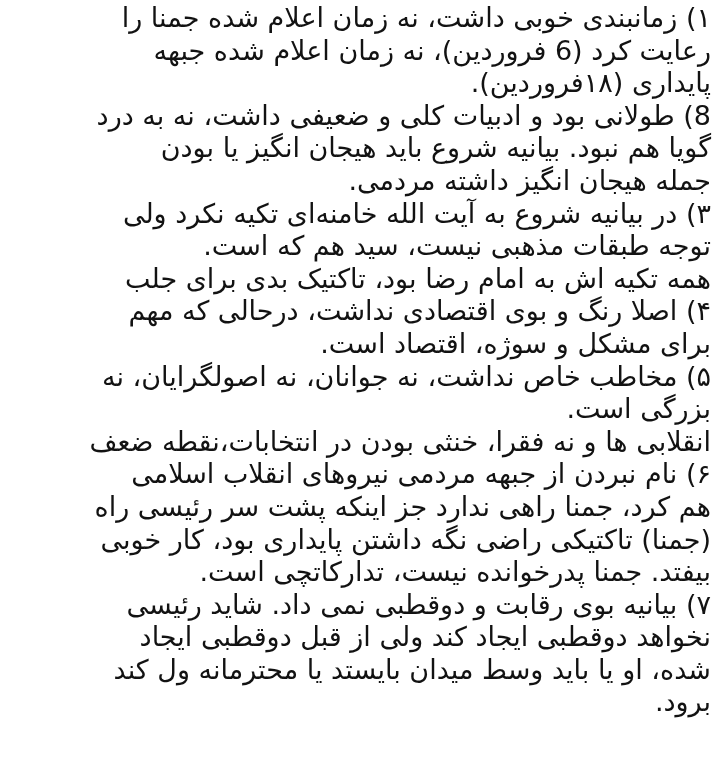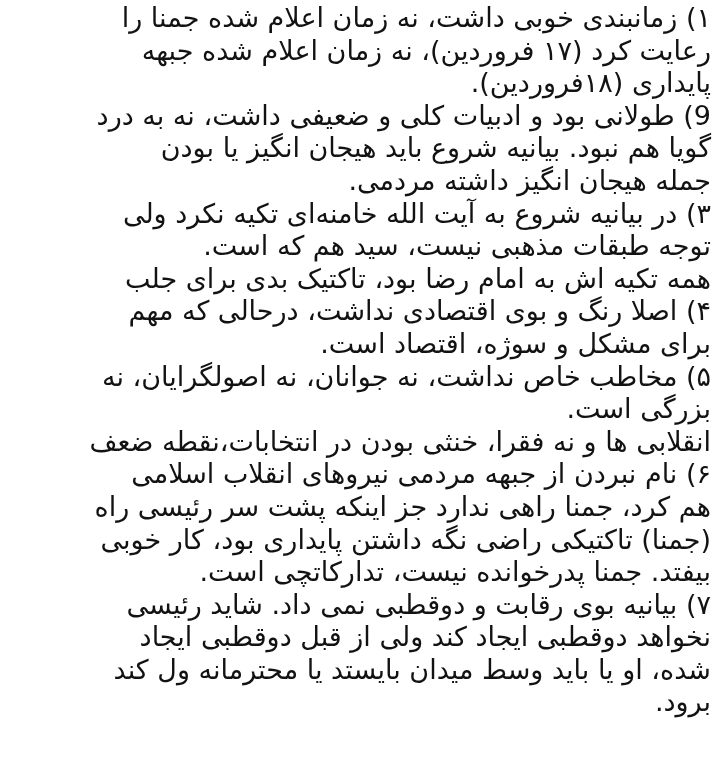--- a/index.html
+++ b/index.html
@@ -25,26 +25,26 @@
   .point { margin: 0; padding: 0; }
   .line { margin: 0; padding: 0; white-space: nowrap; }
 </style>
 </head>
 <body>
 
 <div class="document">
 
   <section class="point">
     <div class="line">۱) زمانبندی خوبی داشت، نه زمان اعلام شده جمنا را</div>
-    <div class="line">رعایت کرد (۱۷ فروردین)، نه زمان اعلام شده جبهه</div>
+    <div class="line">رعایت کرد (6 فروردین)، نه زمان اعلام شده جبهه</div>
     <div class="line">پایداری (۱۸فروردین).</div>
   </section>
 
   <section class="point">
-    <div class="line">9) طولانی بود و ادبیات کلی و ضعیفی داشت، نه به درد</div>
+    <div class="line">8) طولانی بود و ادبیات کلی و ضعیفی داشت، نه به درد</div>
     <div class="line">گویا هم نبود. بیانیه شروع باید هیجان انگیز یا بودن</div>
     <div class="line">جمله هیجان انگیز داشته مردمی.</div>
   </section>
 
   <section class="point">
     <div class="line">۳) در بیانیه شروع به آیت الله خامنه‌ای تکیه نکرد ولی</div>
     <div class="line">توجه طبقات مذهبی نیست، سید هم که است.</div>
     <div class="line">همه تکیه اش به امام رضا بود، تاکتیک بدی برای جلب</div>
   </section>
 

